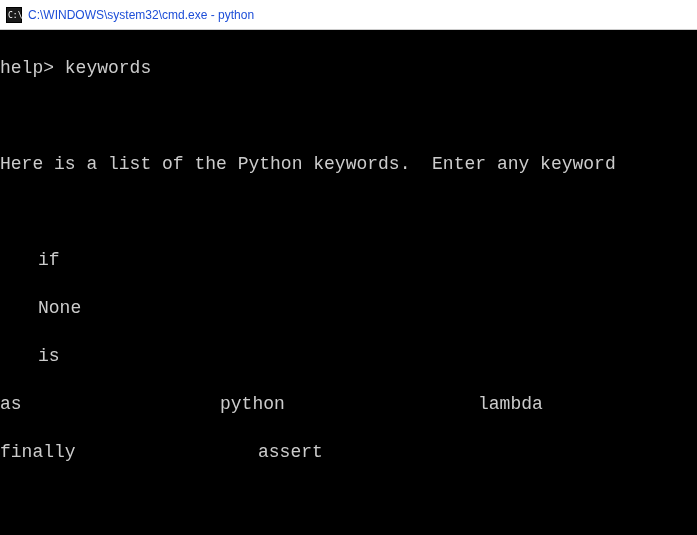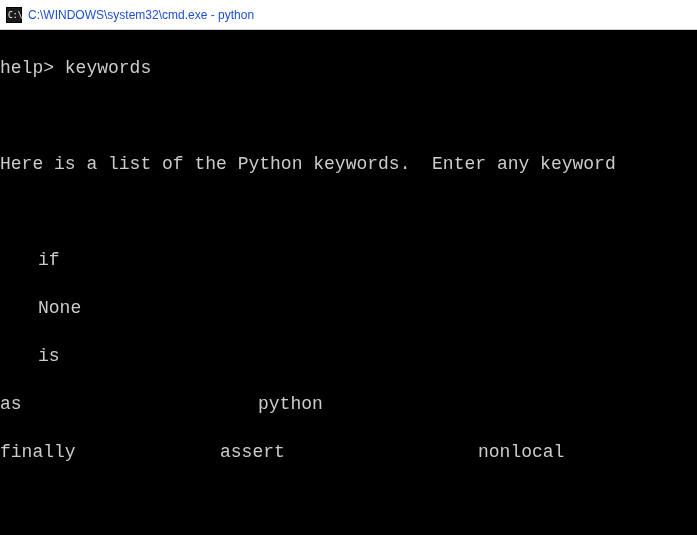--- a/index.html
+++ b/index.html
@@ -62,22 +62,22 @@
 </div>
 
 <div class="terminal">
 <div class="line">help&gt; keywords</div>
 <div class="blank-line"></div>
 <div class="line">Here is a list of the Python keywords.  Enter any keyword </div>
 <div class="blank-line"></div>
 <div class="cols line"><span class="col">if</span></div>
 <div class="cols line"><span class="col">None</span></div>
 <div class="cols line"><span class="col">is</span></div>
-<div class="cols line"><span class="col">as</span><span class="col">python</span></div>
-<div class="cols line"><span class="col">finally</span><span class="col">assert</span><span class="col">nonlocal</span></div>
+<div class="cols line"><span class="col">as</span><span class="col">python</span><span class="col">lambda</span></div>
+<div class="cols line"><span class="col">finally</span><span class="col">assert</span></div>
 
 
 
 
 
 
 
 
 
 

